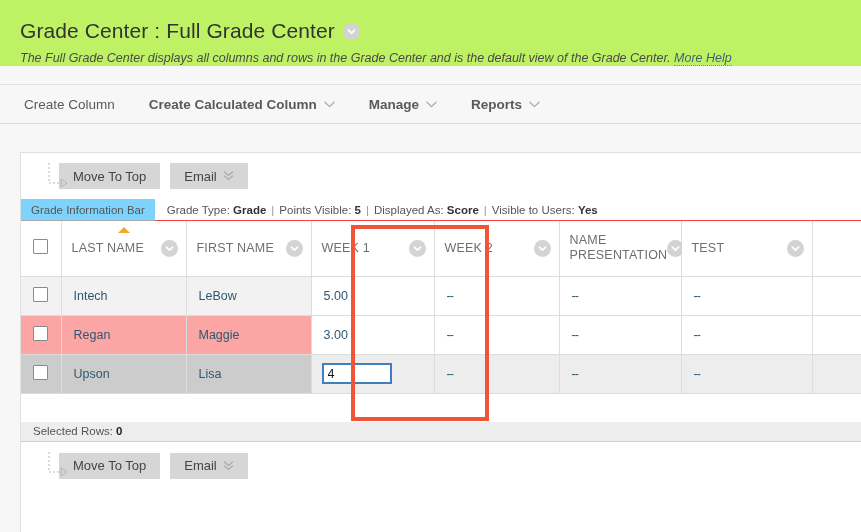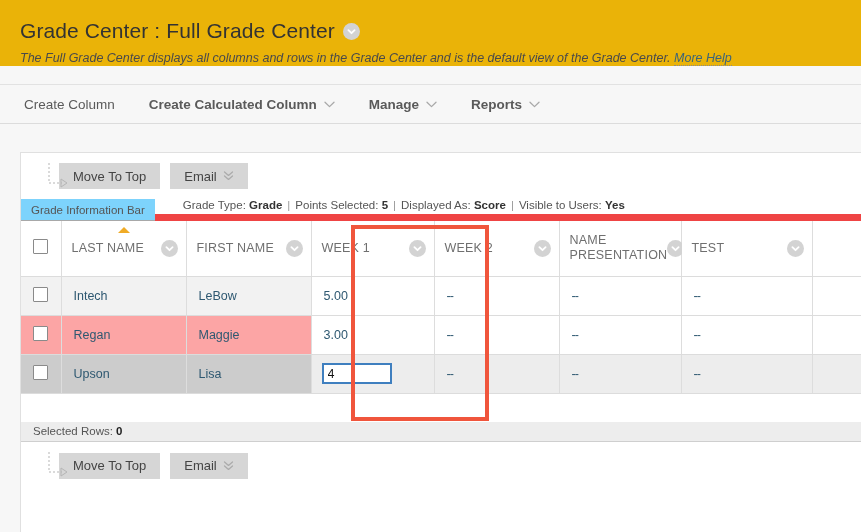--- a/index.html
+++ b/index.html
@@ -6,21 +6,21 @@
   body{
     width:861px;height:532px;overflow:hidden;
     background:#ffffff;
     font-family:"Liberation Sans", sans-serif;
     color:#333333;
     -webkit-font-smoothing:antialiased;
   }
   .page{position:relative;width:861px;height:532px;background:#f7f7f7;}
 
   
-  .header{padding:18px 0 0 20px;background:#eab308;}
+  .header{padding:18px 0 0 20px;background:#bef264;}
   .title-row{display:flex;align-items:center;gap:8px;}
   .page-title{
     font-size:21px;color:#333;font-weight:400;letter-spacing:0.1px;
     line-height:26px;
   }
   .circle-chev{
     width:17px;height:17px;border-radius:50%;background:#d3d3d3;
     display:inline-flex;align-items:center;justify-content:center;
     flex:0 0 auto;
   }
@@ -82,22 +82,22 @@
   .info-bar{
     display:flex;align-items:stretch;height:22px;font-size:11.5px;
     background:#fff;
   }
   .info-tab{
     background:#7dd3fc;color:#555;padding:0 10px;
     display:flex;align-items:center;white-space:nowrap;
     border-bottom:1px solid #a8a8a8;
   }
   .info-text{
-    padding:0 0 0 28px;display:flex;color:#555;
-    white-space:nowrap;flex:1;border-bottom:7px solid #ef4444;
+    padding:0 0 0 12px;display:flex;align-items:center;color:#555;
+    white-space:nowrap;flex:1;border-bottom:1px solid #ef4444;
   }
   .info-text b{color:#333;}
   .sep{padding:0 5px;color:#999;}
 
   
   .table-wrap{position:relative;}
   table.grid{
     border-collapse:collapse;table-layout:fixed;width:841px;
     font-size:12.5px;
   }
@@ -250,21 +250,21 @@
             <path d="M1.5 5 L5.5 8.4 L9.5 5" fill="none" stroke="#8f8f8f" stroke-width="1.3" stroke-linecap="round" stroke-linejoin="round"></path>
           </svg>
       </button>
     </div>
 
     <div class="info-bar">
       <div class="info-tab">Grade Information Bar</div>
       <div class="info-text">
         <span>Grade Type:</span>&nbsp;<b>Grade</b>
         <span class="sep">|</span>
-        <span>Points Selected:</span>&nbsp;<b>5</b>
+        <span>Points Visible:</span>&nbsp;<b>5</b>
         <span class="sep">|</span>
         <span>Displayed As:</span>&nbsp;<b>Score</b>
         <span class="sep">|</span>
         <span>Visible to Users:</span>&nbsp;<b>Yes</b>
       </div>
     </div>
 
     <div class="table-wrap">
       <table class="grid">
         <thead>

